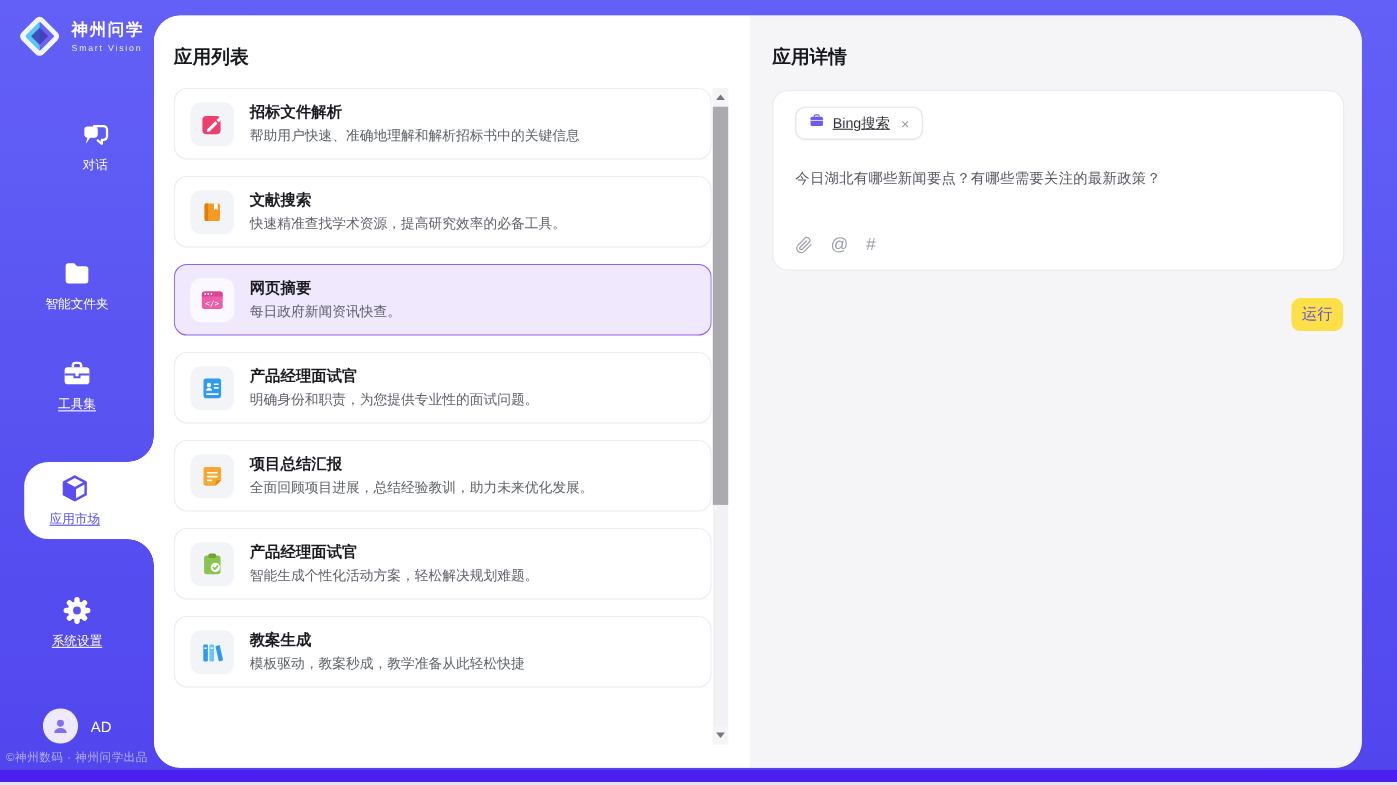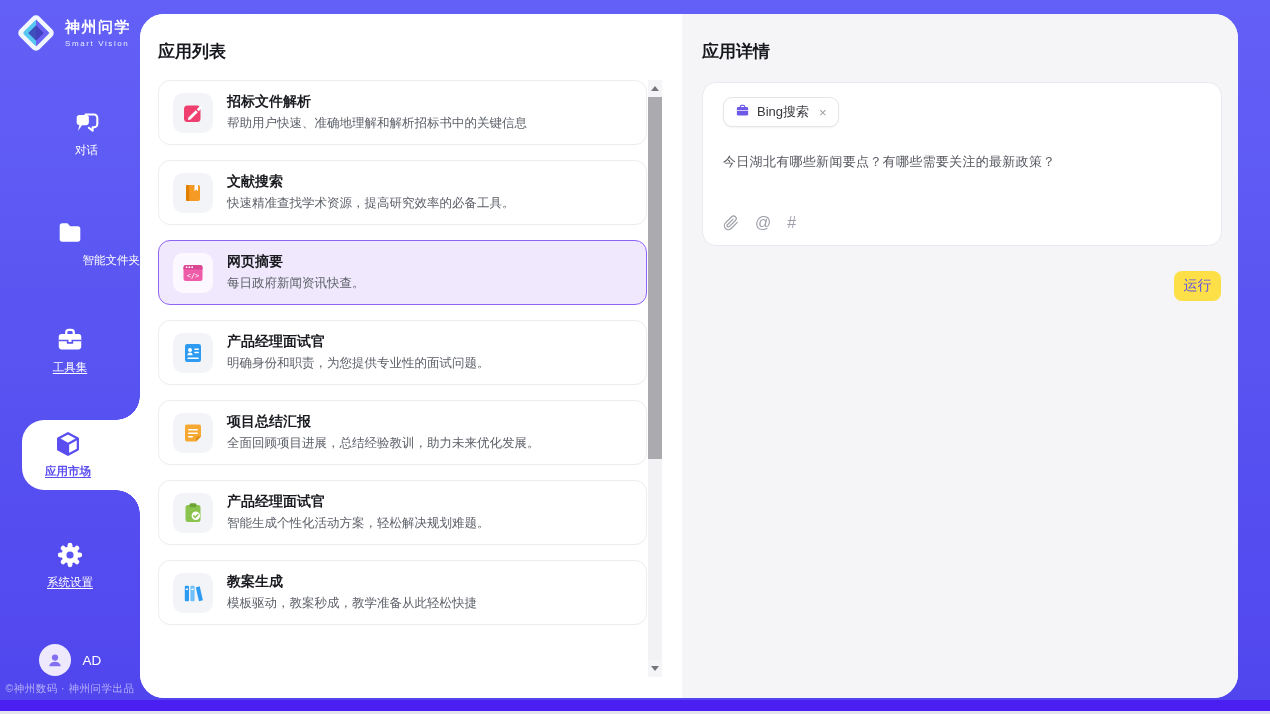--- a/index.html
+++ b/index.html
@@ -28,21 +28,21 @@
 
   .nav-item.active { left:22px; width:118px; height:70px; background:#fff;
     border-radius:22px 0 0 22px; }
   .nav-item.active::before { content:""; position:absolute; right:0; top:-24px;
     width:24px; height:24px;
     background:radial-gradient(circle at 0 0, rgba(0,0,0,0) 23.5px, #fff 24px); }
   .nav-item.active::after { content:""; position:absolute; right:0; bottom:-24px;
     width:24px; height:24px;
     background:radial-gradient(circle at 0 100%, rgba(0,0,0,0) 23.5px, #fff 24px); }
   .active-inner { width:92px; padding-top:9px; }
-  .nav-item.active .nav-label { color:#5b4ef0;font-weight:bold; }
+  .nav-item.active .nav-label { color:#5b4ef0; }
 
   .user-row { position:absolute; left:0; top:644px; width:140px; display:flex;
     align-items:center; justify-content:center; gap:12px; cursor:pointer; }
   .avatar { width:32px; height:32px; border-radius:50%; background:#eee9fd;
     display:flex; align-items:center; justify-content:center; }
   .avatar svg { width:20px; height:20px; }
   .user-name { color:#fff; font-size:13.5px; }
   .copyright { position:absolute; left:0; top:682px; width:140px; text-align:center;
     color:rgba(255,255,255,.55); font-size:10.5px; letter-spacing:.5px; }
 
@@ -76,21 +76,21 @@
   .sb-thumb { position:absolute; left:0; top:17px; width:14px; height:362px; background:#ababaf; cursor:pointer; }
 
   
   .detail-panel { position:relative; flex:1; height:100%; background:#f5f5f8; }
   .prompt-card { position:absolute; left:20px; top:68px; width:520px; height:164px;
     background:#fff; border:1px solid #e9e9ee; border-radius:14px; padding:14px 20px; }
   .chip { display:inline-flex; align-items:center; gap:7px; height:30px; padding:0 11px;
     background:#fff; border:1px solid #e4e4ea; border-radius:9px;
     box-shadow:0 1px 2px rgba(0,0,0,.05); }
   .chip svg { width:15px; height:15px; }
-  .chip-label { font-size:13px; color:#36373d; }
+  .chip-label { font-size:13px; color:#36373d;text-decoration:underline; }
   .chip-close { font-size:13px; color:#9a9aa2; margin-left:3px; cursor:pointer; line-height:1; }
   .prompt-text { margin-top:26px; font-size:13px; color:#54565e; letter-spacing:.3px; }
   .composer-tools { position:absolute; left:20px; bottom:13px; display:flex; align-items:center; gap:16px; }
   .tool-ic { color:#9da0a8; font-size:16px; cursor:pointer; display:flex; align-items:center; }
   .tool-ic svg { width:16px; height:16px; }
   .run-row { position:absolute; right:17px; top:257px; }
   .run-btn { width:47px; height:30px; border:none; border-radius:8px; background:#fde047;
     color:#6152e4; font-size:14px; cursor:pointer; font-family:inherit; }
 </style>
 </head>
@@ -121,21 +121,21 @@
   <div class="nav-item" style="top:108px;padding-left:33px;">
     <span class="nav-ic">
       <svg viewBox="0 0 32 32">
           <path d="M13.5 7 h10 a3.5 3.5 0 0 1 3.5 3.5 v6.5 a3.5 3.5 0 0 1 -3.5 3.5 H22 v3.8 L17.3 20.5" fill="none" stroke="#fff" stroke-width="2.2" stroke-linejoin="round"></path>
           <path d="M5 10.5 a3 3 0 0 1 3-3 h7 a3 3 0 0 1 3 3 v4.8 a3 3 0 0 1 -3 3 h-4.3 L6.3 24.5 7.9 18.3 a3 3 0 0 1 -2.9-3z" fill="#fff"></path>
         </svg>
     </span>
     <span class="nav-label">对话</span>
   </div>
 
-  <div class="nav-item" style="top:218px;text-align:right;">
+  <div class="nav-item" style="top:234px;">
     <span class="nav-ic">
       <svg viewBox="0 0 32 32">
           <path d="M5 8.5 A2.8 2.8 0 0 1 7.8 5.7 h5.4 l3 3 h8 A2.8 2.8 0 0 1 27 11.5 v11 a2.8 2.8 0 0 1 -2.8 2.8 H7.8 A2.8 2.8 0 0 1 5 22.5z" fill="#fff"></path>
         </svg>
     </span>
     <span class="nav-label">智能文件夹</span>
   </div>
 
   <div class="nav-item" style="top:325px;">
     <span class="nav-ic">

